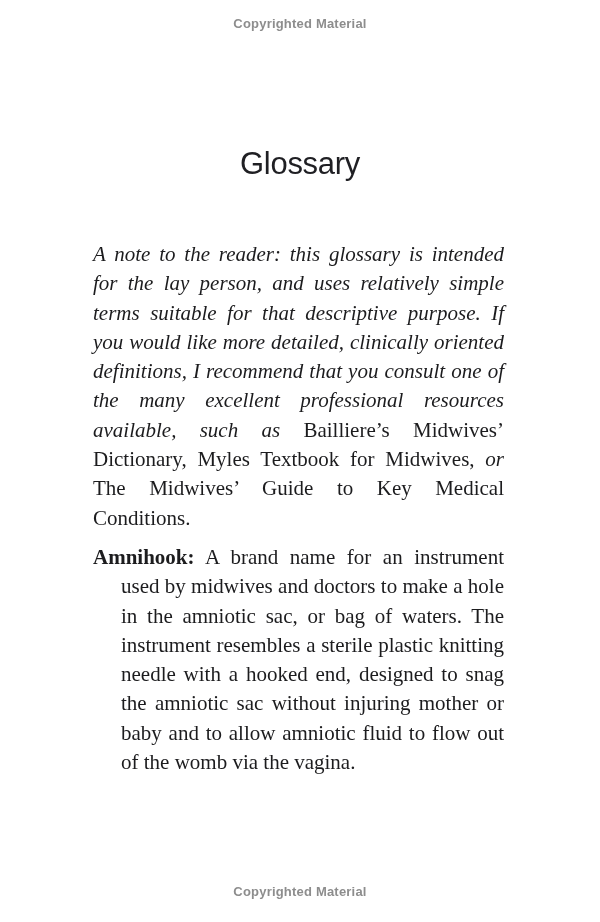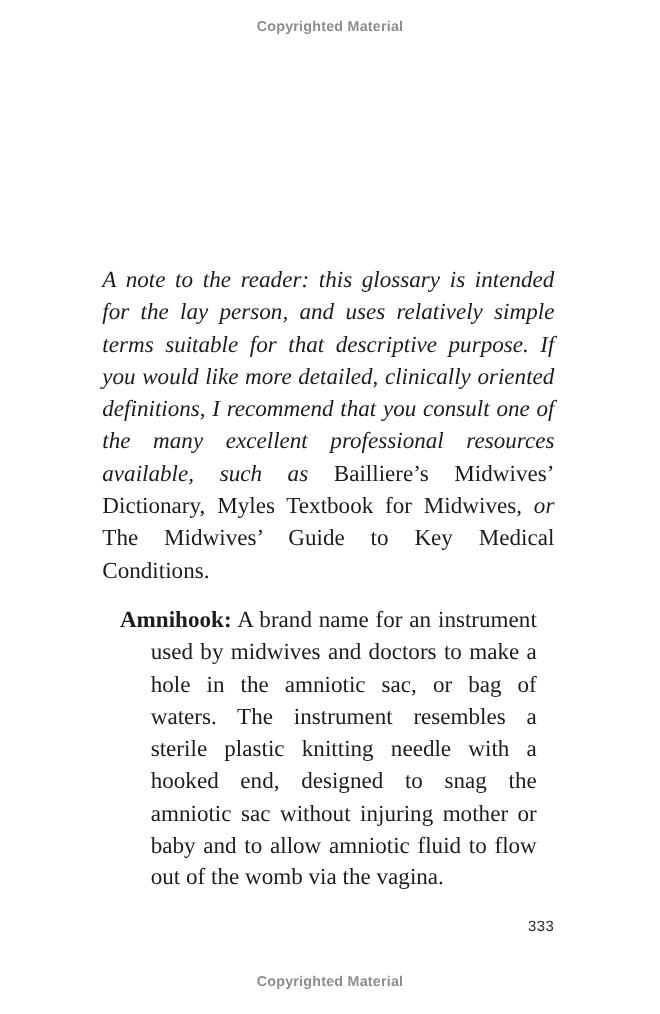--- a/index.html
+++ b/index.html
@@ -46,21 +46,21 @@
     width: 411px;
     font-size: 21px;
     line-height: 29.3px;
     text-align: justify;
   }
   .note {
     margin: 0 0 10px 0;
   }
   .note .it { font-style: italic; }
   .entry {
-    margin: 16px;
+    margin: 0;
     padding-left: 28px;
     text-indent: -28px;
   }
   .entry .term { font-weight: 700; }
   .page-number {
     position: absolute;
     top: 834px;
     left: 93px;
     width: 411px;
     text-align: right;
@@ -71,27 +71,27 @@
     letter-spacing: 0.5px;
   }
 </style>
 </head>
 <body>
 
 <div class="page">
 
   <div class="copyright top">Copyrighted Material</div>
 
+  <h1 class="title">Glossary</h1>
 
   <div class="text-block">
 
     <p class="note"><span class="it">A note to the reader: this glossary is intended for the lay person, and uses relatively simple terms suitable for that descriptive purpose. If you would like more detailed, clinically oriented definitions, I recommend that you consult one of the many excellent professional resources available, such as </span><span>Bailliere’s Midwives’ Dictionary, Myles Textbook for Midwives,</span><span class="it"> or </span><span>The Midwives’ Guide to Key Medical Conditions.</span></p>
 
     <p class="entry"><b class="term">Amnihook:</b> <span class="def">A brand name for an instrument used by midwives and doctors to make a hole in the amniotic sac, or bag of waters. The instrument resembles a sterile plastic knitting needle with a hooked end, designed to snag the amniotic sac without injuring mother or baby and to allow amniotic fluid to flow out of the womb via the vagina.</span></p>
 
 
   </div>
 
-  <div class="page-number">333</div>
 
   <div class="copyright bottom">Copyrighted Material</div>
 
 </div>
 
 </body></html>

